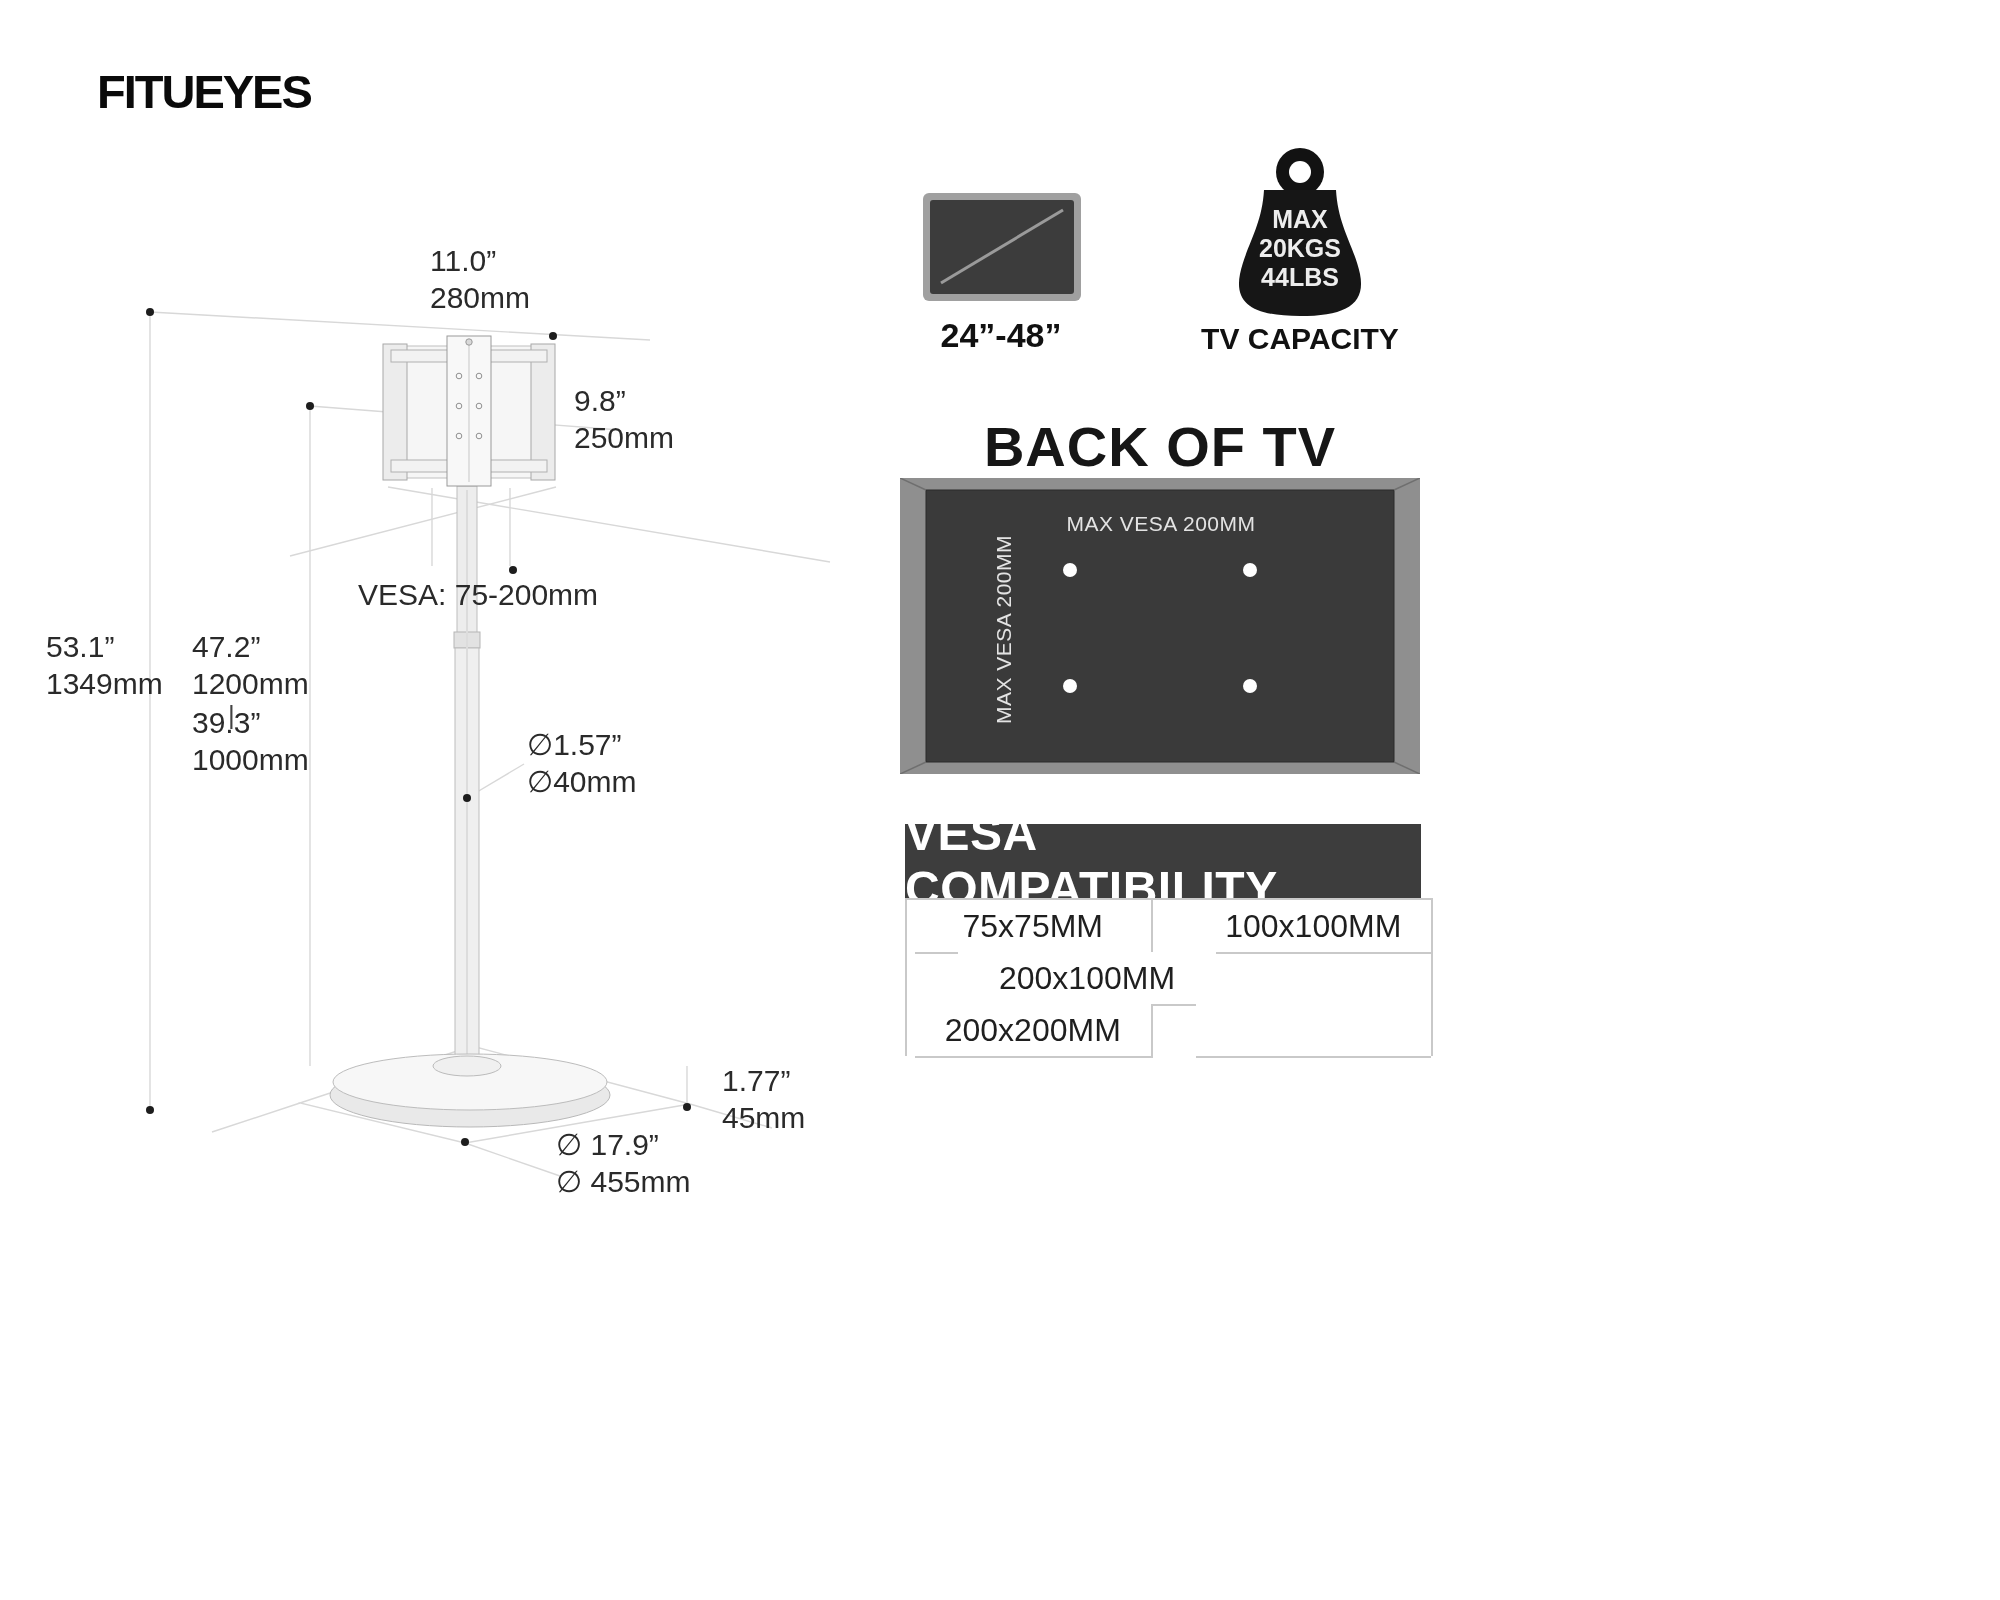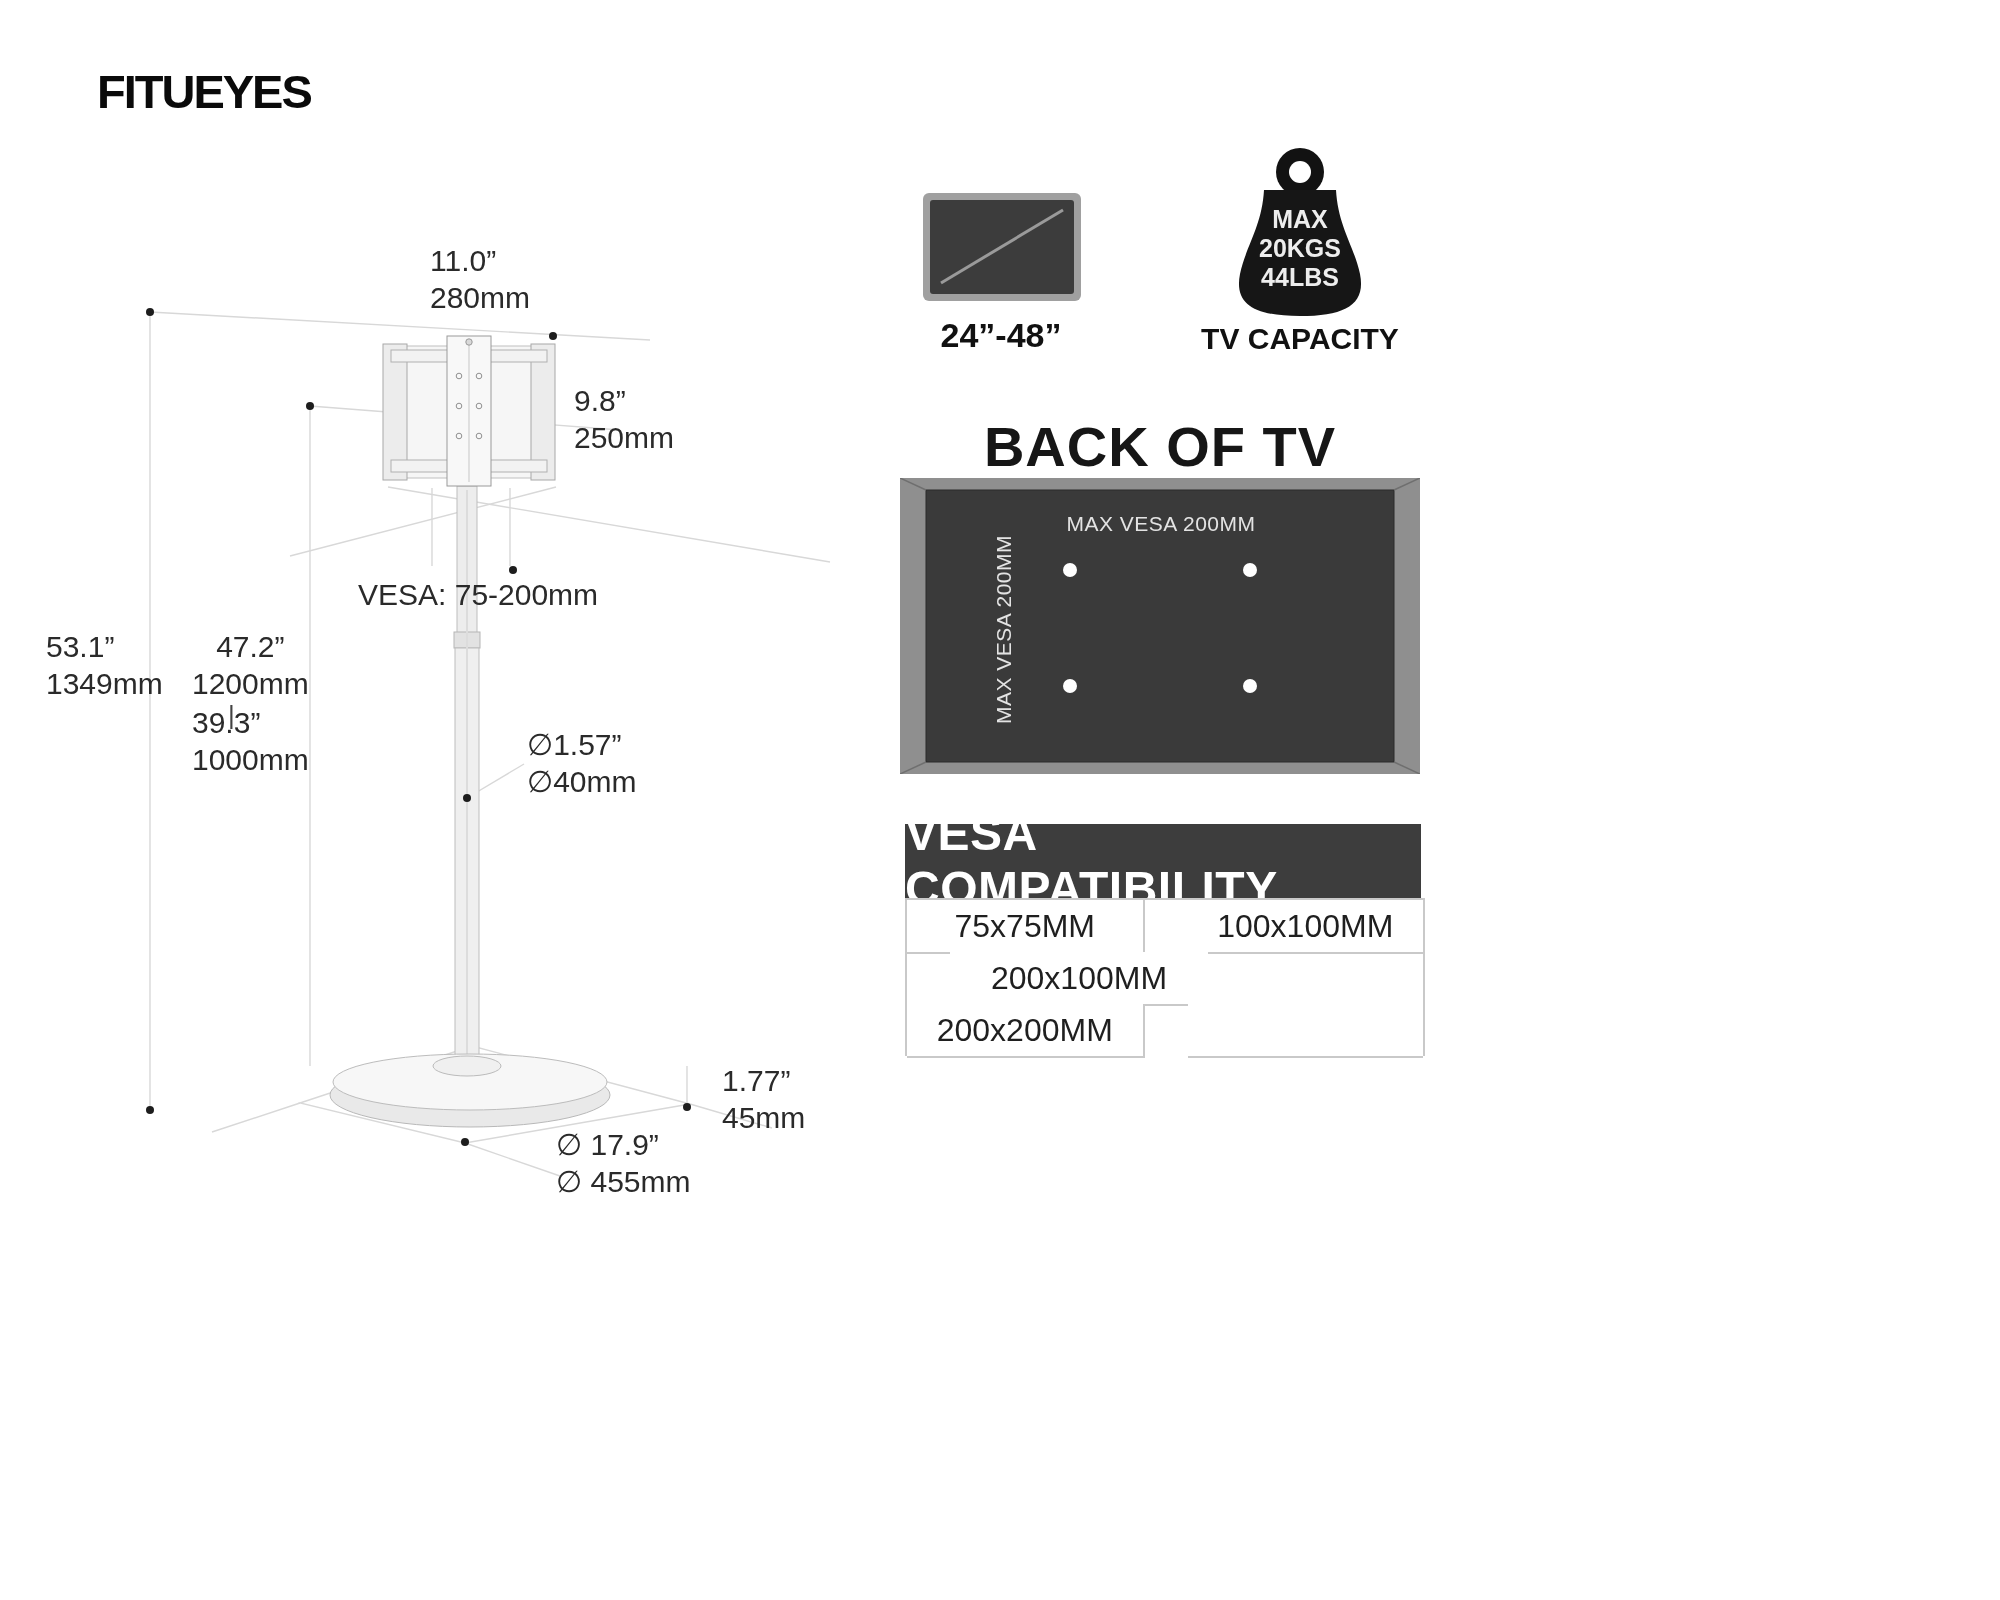--- a/index.html
+++ b/index.html
@@ -12,21 +12,21 @@
   .logo{font-size:47px;font-weight:900;letter-spacing:-2px;color:#0a0a0a;z-index:3;}
   .center{text-align:center;}
   .bold-caption{font-weight:bold;font-size:33px;color:#111;z-index:3;}
   .section-title{font-weight:bold;font-size:56px;letter-spacing:1px;color:#161616;z-index:3;}
   .panel-label{font-size:21px;color:#e3e3e3;letter-spacing:0.5px;z-index:4;}
   .kb-text{font-size:25px;line-height:29px;font-weight:600;color:#ededed;z-index:4;}
   .vesa-header{
     background:#3d3d3d;color:#ffffff;font-weight:bold;font-size:48px;letter-spacing:0.5px;
     display:flex;align-items:center;justify-content:center;z-index:3;
   }
-  .vesa-table{z-index:3;border:2px solid #c9c9c9;border-bottom:none;}
+  .vesa-table{z-index:3;border:2px solid #c9c9c9;border-bottom:none;padding-left:8px;}
   .vesa-row{display:flex;width:100%;height:52px;}
   .vesa-cell{
     width:50%;height:100%;border-bottom:2px solid #c9c9c9;border-right:2px solid #c9c9c9;
     display:flex;align-items:center;justify-content:center;
     font-size:32px;color:#1f1f1f;background:#fff;
   }
   .vesa-cell:last-child{border-right:none;margin-left:43px;}
   svg{display:block;}
   .range-sep{font-size:26px;color:#444;z-index:3;}
 </style>
@@ -110,21 +110,21 @@
     <div>250mm</div>
   </div>
 
   <div class="abs dim" style="left:358px;top:576px;">VESA: 75-200mm</div>
 
   <div class="abs dim" style="left:46px;top:628px;">
     <div>53.1”</div>
     <div>1349mm</div>
   </div>
 
-  <div class="abs dim" style="left:192px;top:628px;text-align:center;">
+  <div class="abs dim" style="left:192px;top:628px;">
     <div>47.2”</div>
     <div>1200mm</div>
   </div>
 
   <div class="abs range-sep" style="left:228px;top:700px;">|</div>
 
   <div class="abs dim" style="left:192px;top:704px;">
     <div>39.3”</div>
     <div>1000mm</div>
   </div>

